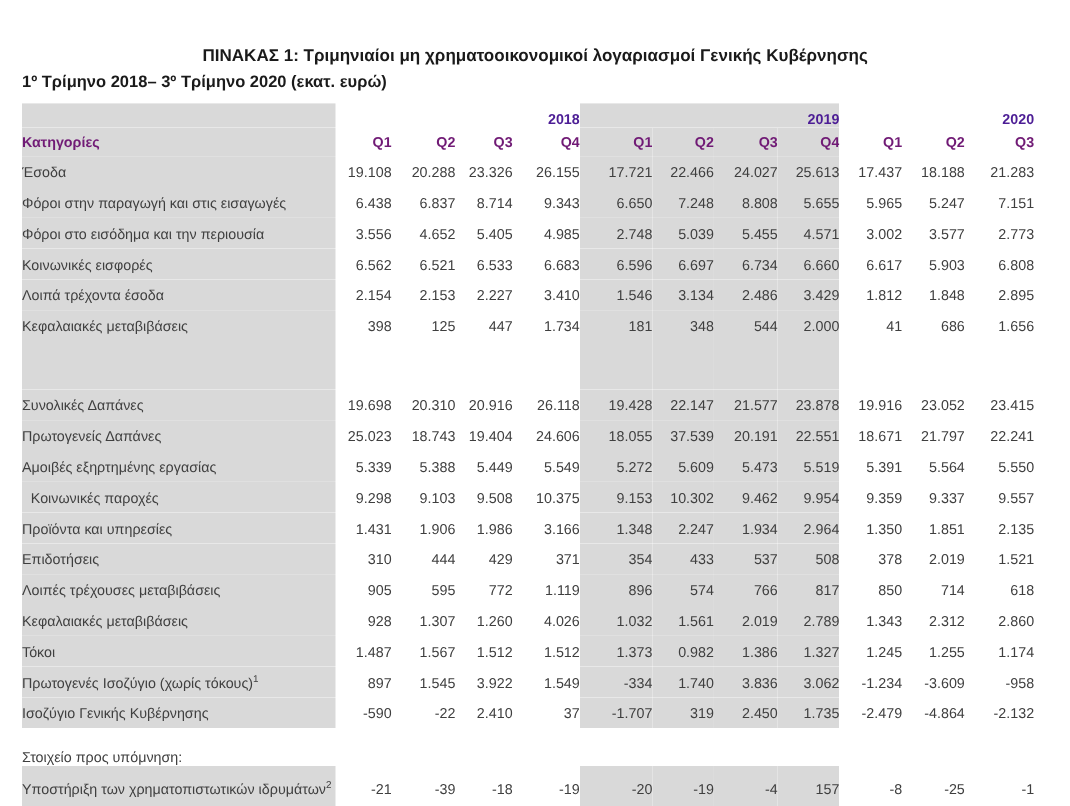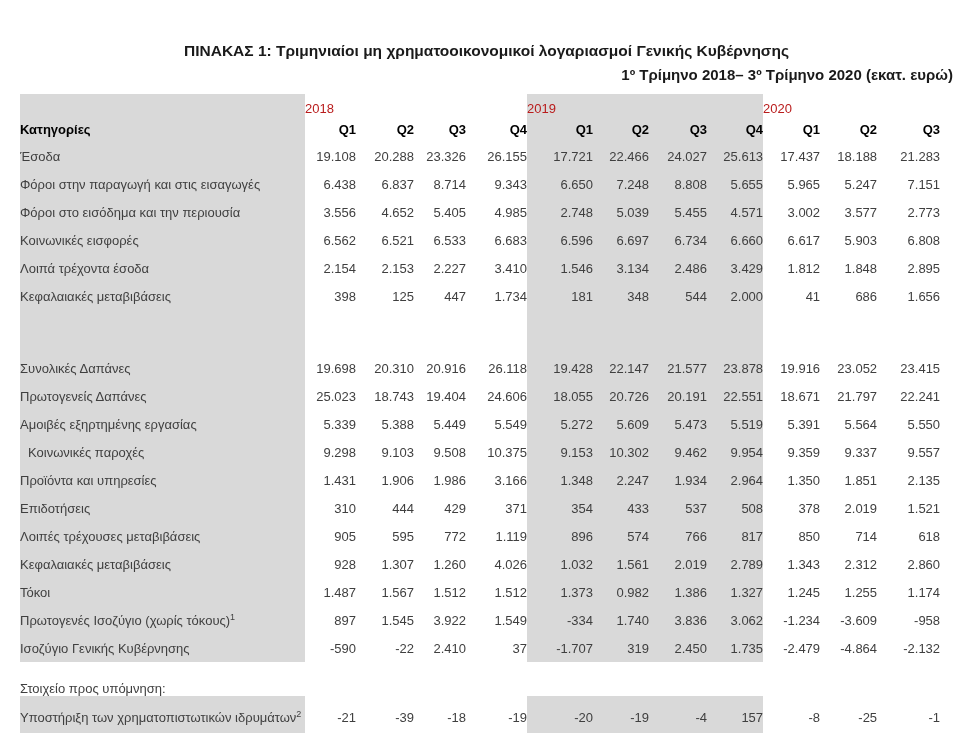--- a/index.html
+++ b/index.html
@@ -5,40 +5,40 @@
   html,body{margin:0;padding:0;background:#fff;}
   .page{
     position:relative;width:973px;height:733px;background:#ffffff;
     font-family:"Liberation Sans","DejaVu Sans",sans-serif;color:#3f3f3f;overflow:hidden;margin-top:28px;
   }
   .title{
     margin:12px 20px 0 20px;text-align:center;font-weight:bold;color:#1a1a1a;
     font-size:15.5px;line-height:22px;
   }
   .subtitle{
-    margin:2px 20px 0 20px;text-align:right;font-weight:bold;color:#1a1a1a;
+    margin:2px 20px 0 20px;text-align:left;font-weight:bold;color:#1a1a1a;
     font-size:15px;line-height:22px;
   }
   table.tbl{
     margin:8px 0 0 20px;border-collapse:collapse;table-layout:fixed;width:920px;
   }
   .tbl th,.tbl td{
     font-size:13px;font-weight:normal;color:#3f3f3f;padding:0;margin:0;
     overflow:hidden;white-space:nowrap;
   }
   .band{background:#d9d9d9;}
   .lab{text-align:left;padding-left:4px;white-space:normal;}
   .bold{font-weight:bold;color:#1f1f1f;}
   .num{text-align:right;}
   .pr8{padding-right:8px;}
   .pr9{padding-right:9px;}
   .pr24{padding-right:24px;}
   .pr17{padding-right:17px;}
-  tr.years th{height:22px;vertical-align:bottom;font-weight:normal;color:#b91c1c;text-align:left;}
-  tr.quarters th{height:26px;vertical-align:middle;font-weight:bold;color:#000000;}
+  tr.years th{height:22px;vertical-align:bottom;font-weight:bold;color:#4c1d95;text-align:right;}
+  tr.quarters th{height:26px;vertical-align:middle;font-weight:bold;color:#701a75;}
   tr.data td{height:28px;vertical-align:middle;}
   tr.spacer td{height:44px;}
   tr.gap td{height:12px;}
   tr.memohead td{height:22px;vertical-align:bottom;}
   tr.memo td{height:48px;vertical-align:top;padding-top:13px;line-height:17px;}
   sup{font-size:9px;line-height:0;}
 </style>
 </head>
 <body>
 
@@ -195,21 +195,21 @@
           <td class="num pr9 bold">23.052</td>
           <td class="num pr17 bold">23.415</td>
         </tr>
         <tr class="data">
           <td class="lab band bold"><span>Πρωτογενείς Δαπάνες</span></td>
           <td class="num pr8 bold">25.023</td>
           <td class="num pr8 bold">18.743</td>
           <td class="num pr8 bold">19.404</td>
           <td class="num pr24 bold">24.606</td>
           <td class="num pr9 band bold">18.055</td>
-          <td class="num pr9 band bold">20.726</td>
+          <td class="num pr9 band bold">37.539</td>
           <td class="num pr9 band bold">20.191</td>
           <td class="num pr9 band bold">22.551</td>
           <td class="num pr9 bold">18.671</td>
           <td class="num pr9 bold">21.797</td>
           <td class="num pr17 bold">22.241</td>
         </tr>
         <tr class="data">
           <td class="lab band"><span>Αμοιβές εξηρτημένης εργασίας</span></td>
           <td class="num pr8">5.339</td>
           <td class="num pr8">5.388</td>

